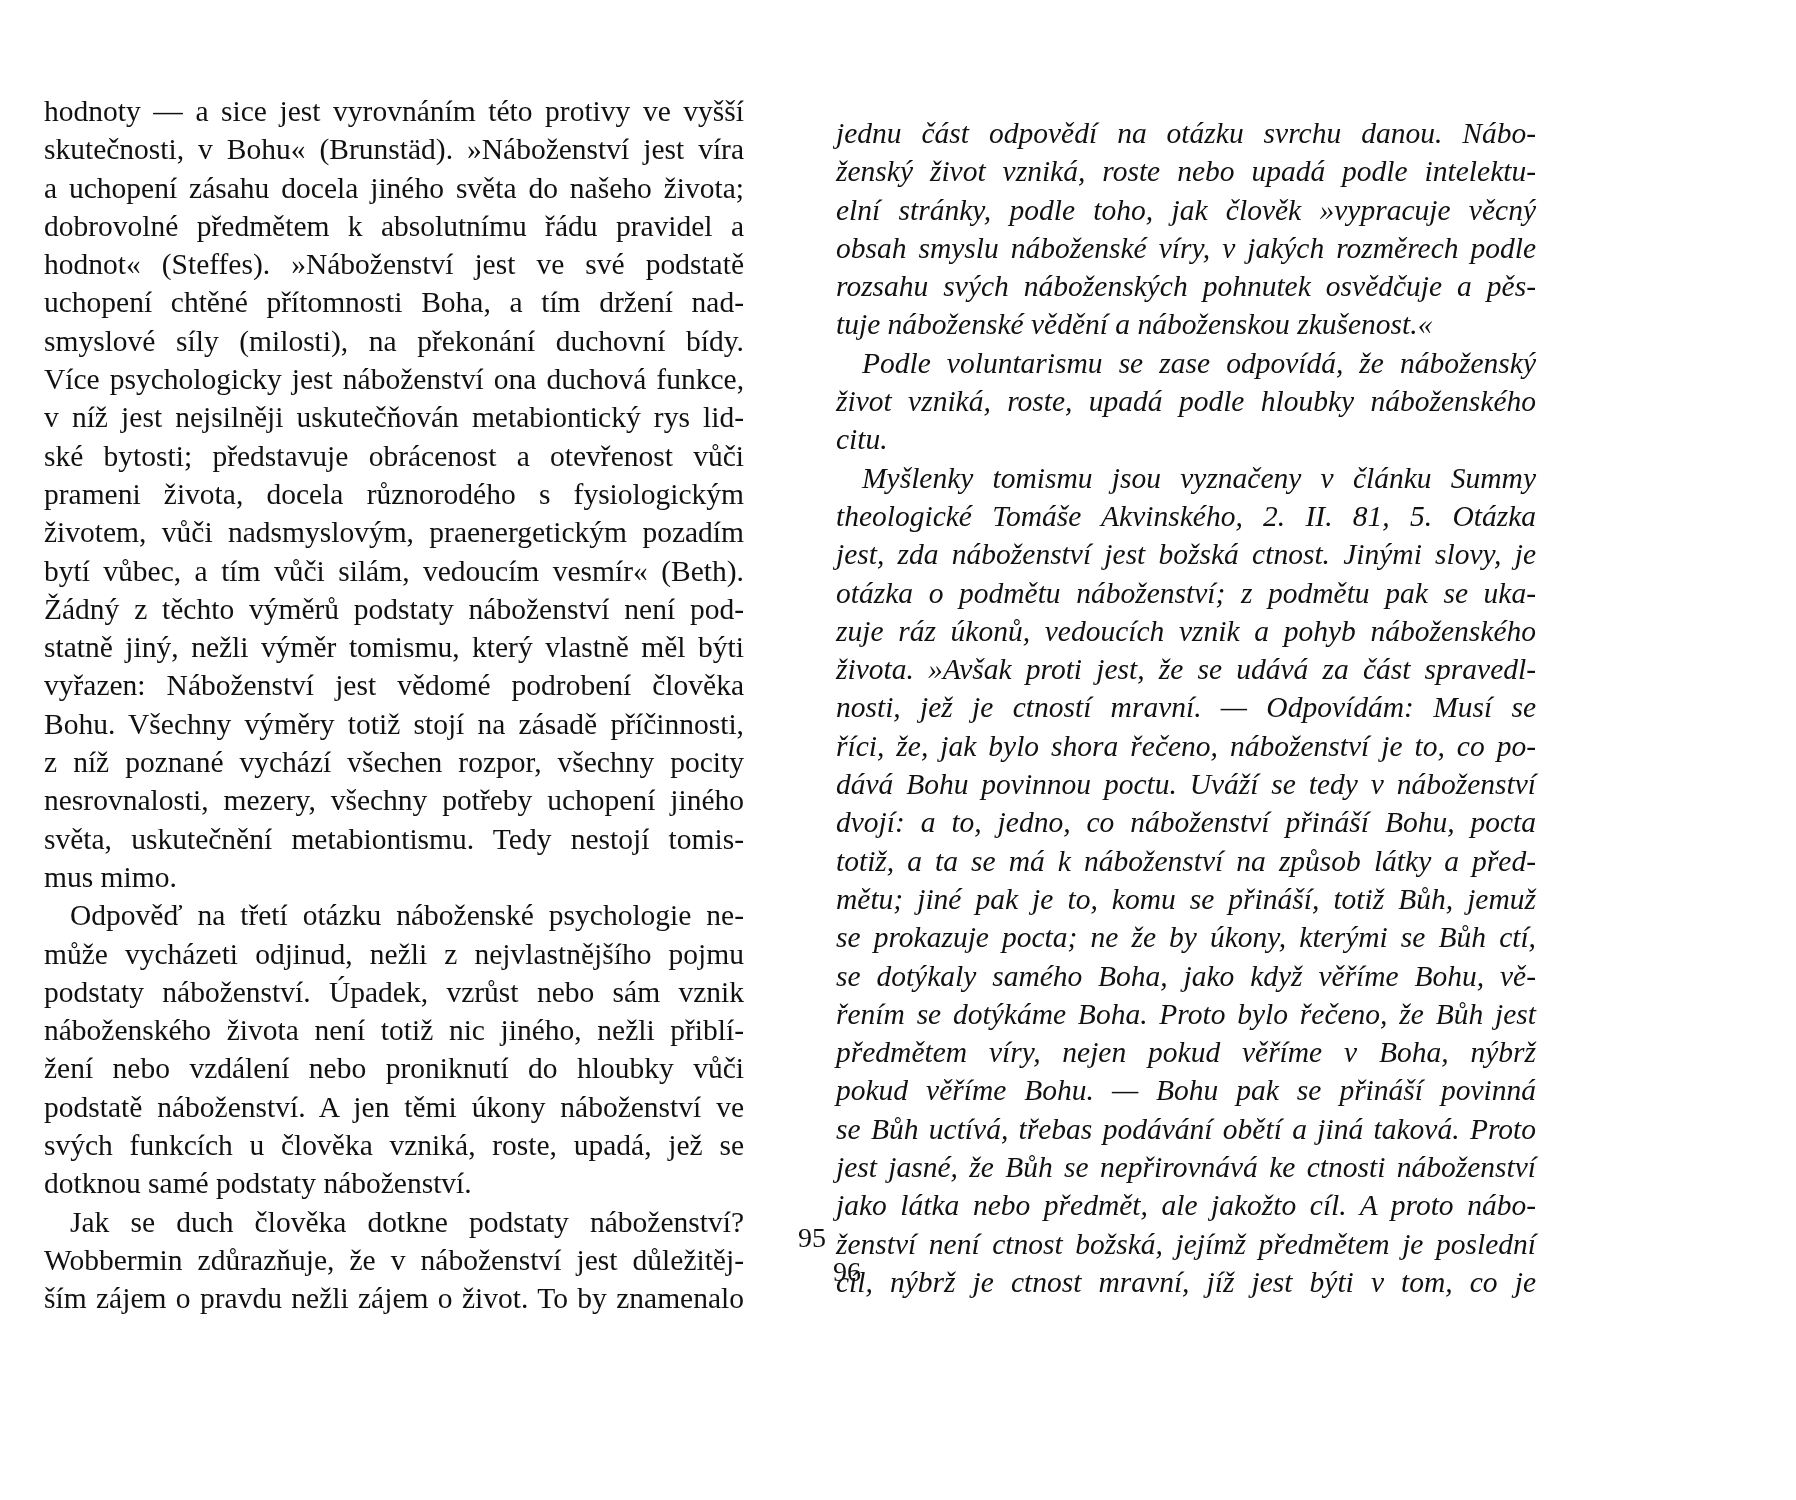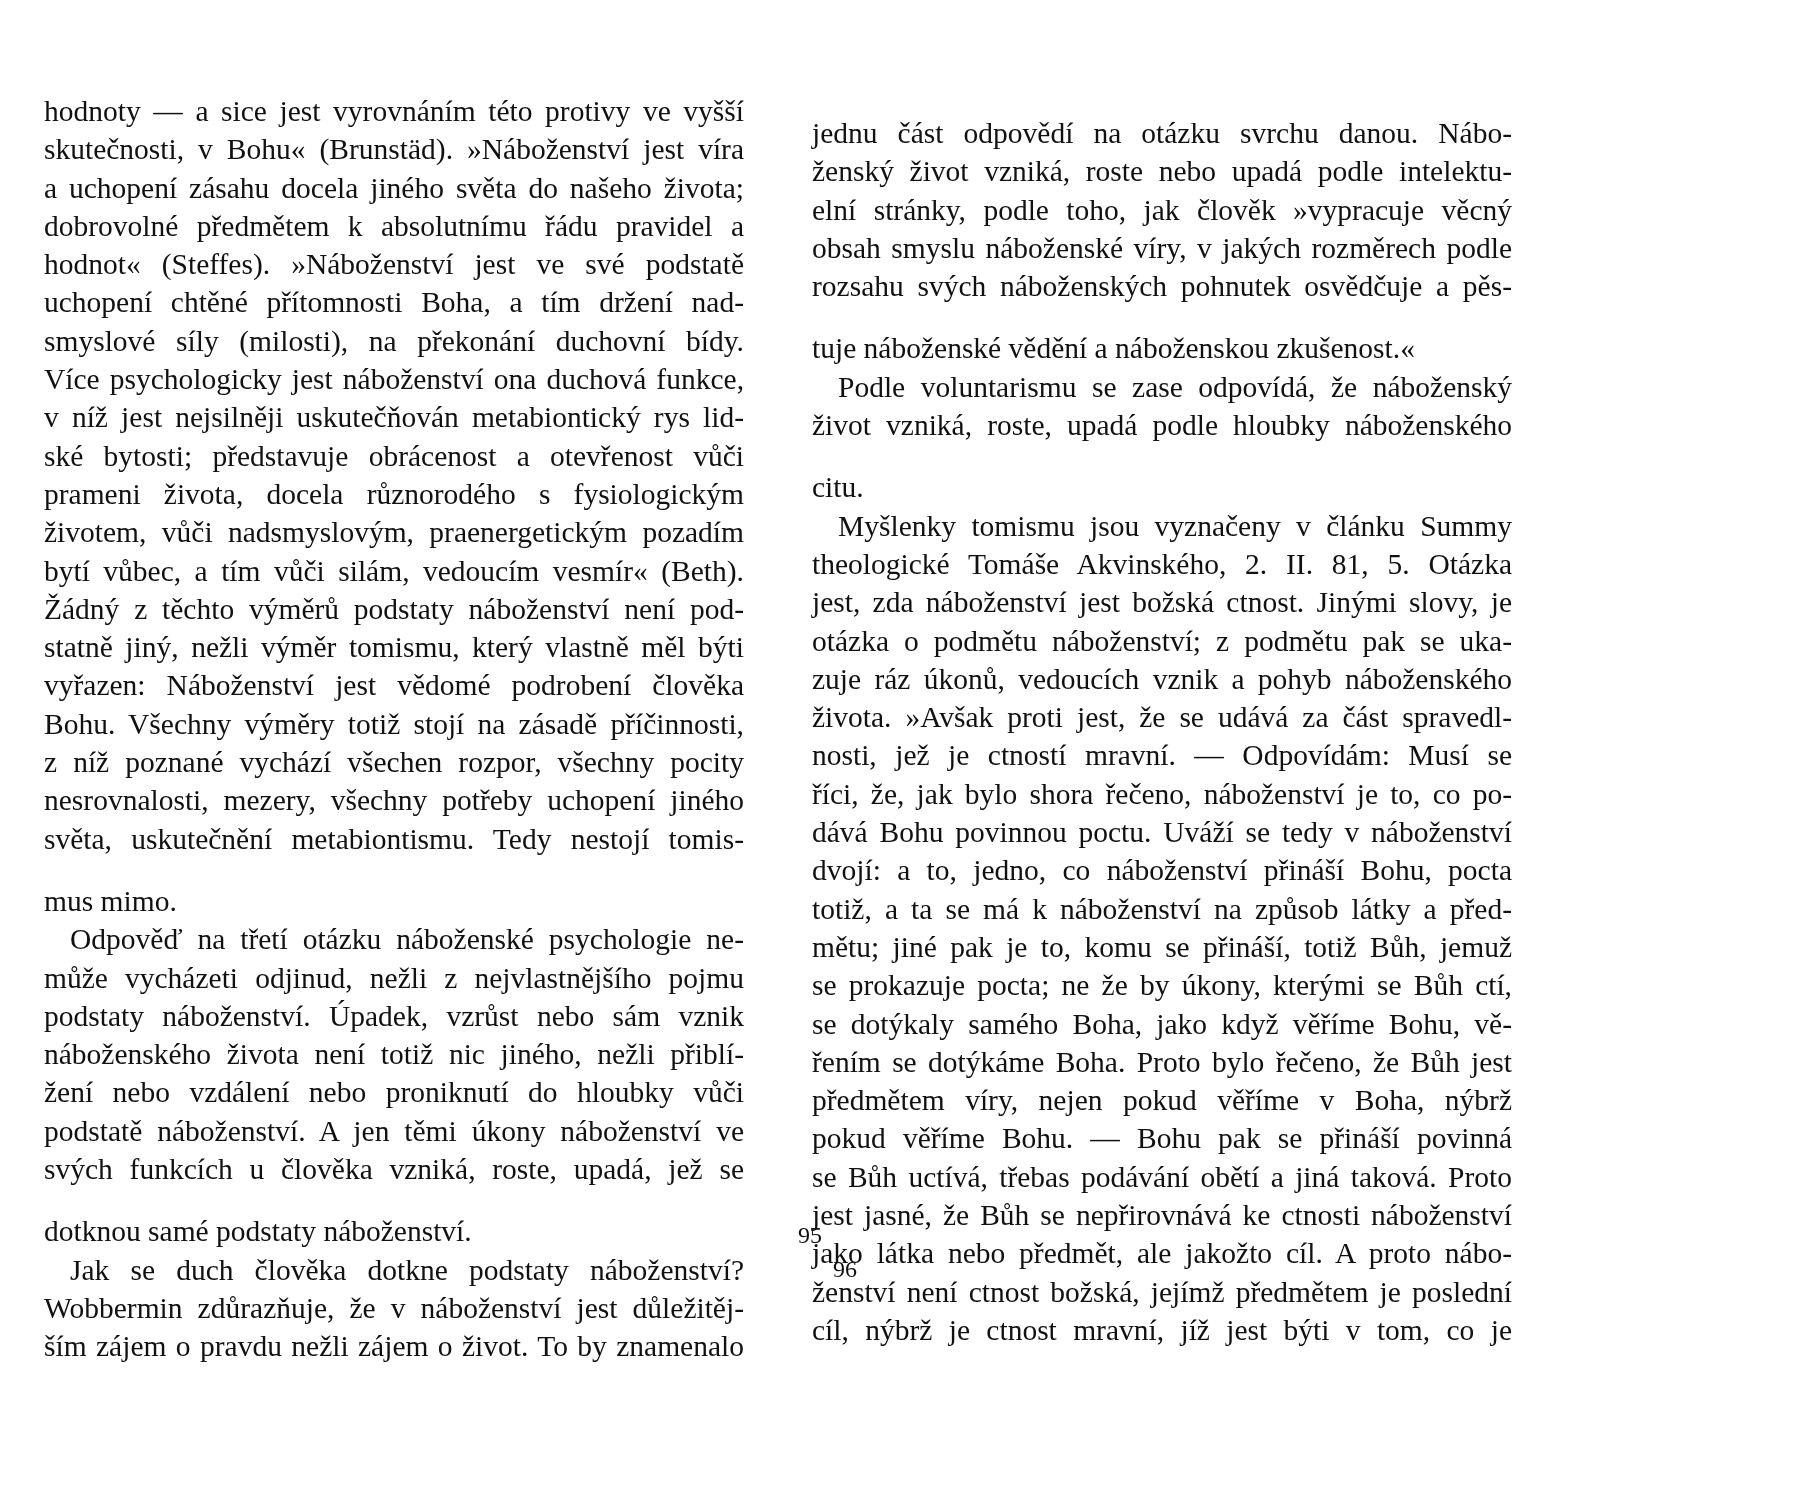--- a/index.html
+++ b/index.html
@@ -8,33 +8,33 @@
       font-family: "Liberation Serif", "DejaVu Serif", serif;
       color: #111111;
     }
     .page {
       position: absolute;
       width: 700px;
       font-size: 29.5px;
       line-height: 38.3px;
     }
     #page-left { left: 44px; top: 92px; }
-    #page-right { left: 812px; top: 114px; }
+    #page-right { left: 836px; top: 114px; font-style: italic; }
     .line {
       display: block;
       white-space: nowrap;
       text-align: justify;
       text-align-last: justify;
       height: 38.3px;
     }
-    .line.last { text-align-last: left; margin-top: 24px; }
+    .line.last { text-align-last: left; }
     .line.indent { padding-left: 26px; }
     .page-number {
       position: absolute;
-      font-size: 24px;
+      font-size: 28px;
     }
     #pagenum-left { left: 798px; top: 1222px; }
     #pagenum-right { left: 833px; top: 1256px; text-align: right; }
   </style>
 </head>
 <body>
 
 <div id="page-left" class="page">
     <span class="line">hodnoty — a sice jest vyrovnáním této protivy ve vyšší</span>
     <span class="line">skutečnosti, v Bohu« (Brunstäd). »Náboženství jest víra</span>

